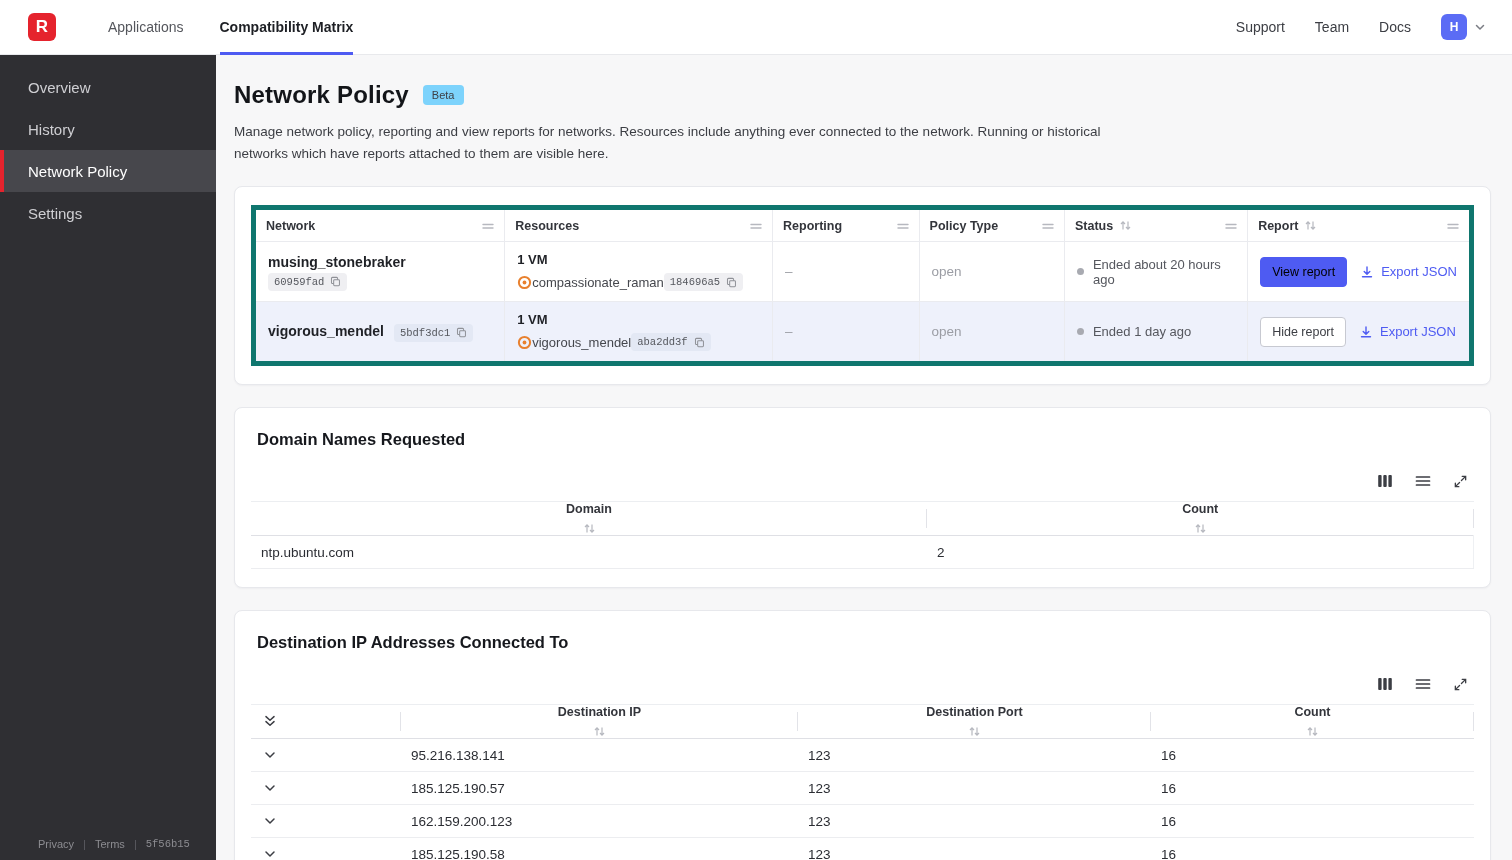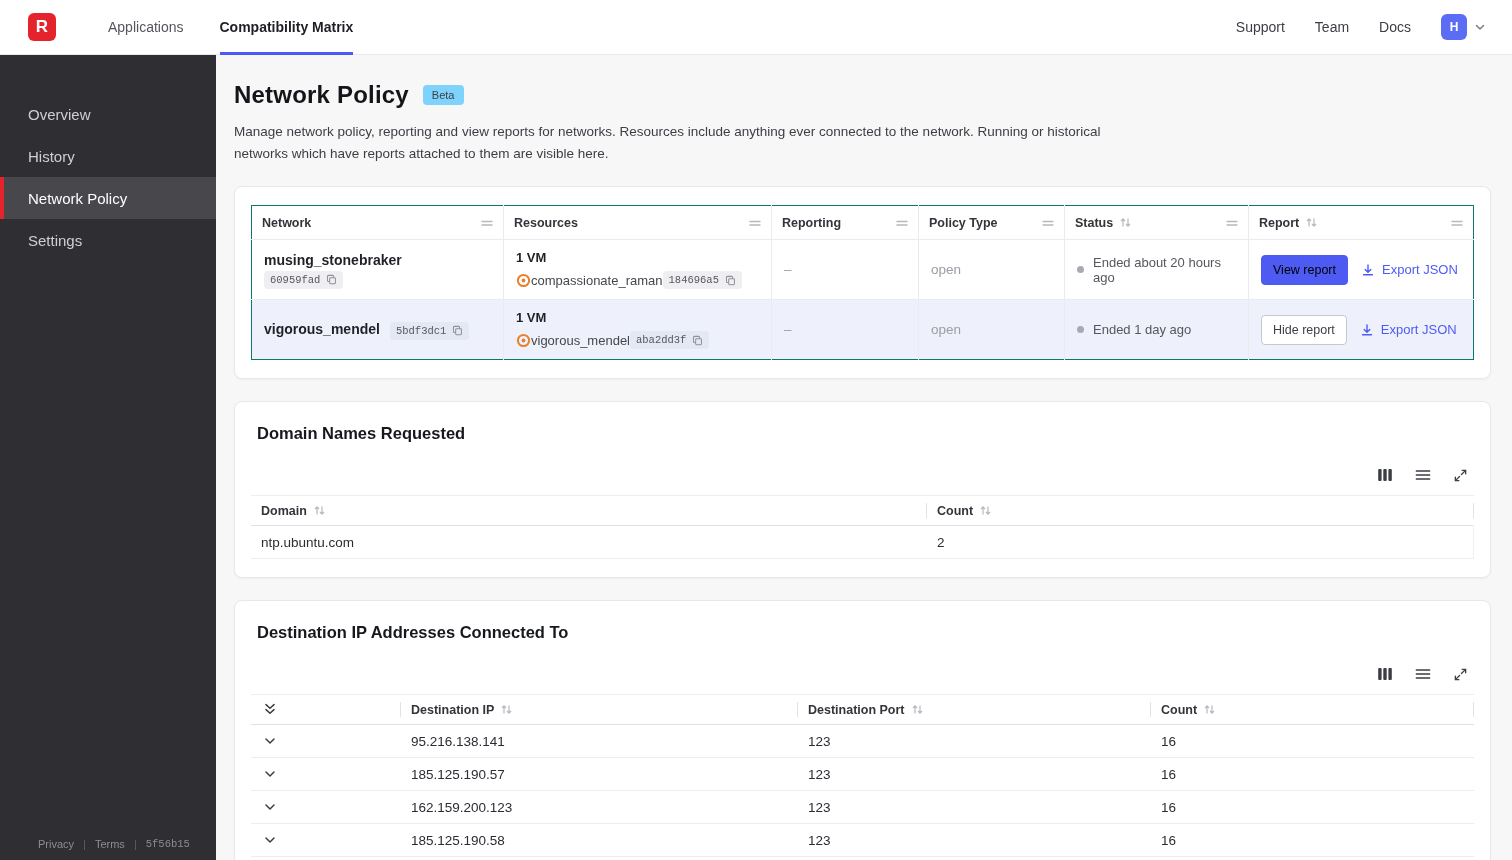--- a/index.html
+++ b/index.html
@@ -17,21 +17,21 @@
   .tab.active { color:#1d1f24; font-weight:700; }
   .tab.active::after { content:''; position:absolute; left:0; right:0; bottom:0; height:3px; background:var(--accent,#4e5bf2); }
   .tb-right { display:flex; align-items:center; gap:30px; }
   .tb-link { font-size:14px; color:#3c3e44; cursor:pointer; white-space:nowrap; }
   .avatar-wrap { display:flex; align-items:center; gap:7px; cursor:pointer; }
   .avatar { width:26px; height:26px; border-radius:6px; background:var(--avatar,#5b6cf5);
     color:#fff; font-size:12px; font-weight:700; display:flex; align-items:center; justify-content:center; }
 
   
   .shell { display:flex; height:805px; }
-  .sidebar { width:216px; background:var(--sidebar-bg,#2f2f33); position:relative; padding-top:38px; flex-shrink:0; }
+  .sidebar { width:216px; background:var(--sidebar-bg,#2f2f33); position:relative; padding-top:11px; flex-shrink:0; }
   .side-item { height:42px; display:flex; align-items:center; padding-left:28px;
     color:#cfcfd3; font-size:15px; cursor:pointer; }
   .side-item.active { background:var(--sidebar-active,#47474c); color:#fff;
     border-left:4px solid var(--brand-red,#e5232d); padding-left:24px; }
   .side-footer { position:absolute; bottom:10px; left:38px; display:flex; align-items:center; gap:9px;
     font-size:11px; color:#8c8c91; }
   .side-footer .sep { color:#5d5d62; }
   .side-footer .ver { font-family:"Liberation Mono", monospace; font-size:10.5px; }
 
   .main { flex:1; height:805px; overflow:hidden; padding:26px 21px 0 18px; }
@@ -44,21 +44,21 @@
   .page-desc { margin-top:12px; max-width:880px; font-size:13.5px; line-height:1.6; color:#3c3e44; }
 
   
   .card { background:#fff; border:1px solid #e7e8ec; border-radius:8px;
     box-shadow:0 1px 2px rgba(16,24,40,.04); margin-top:22px; padding:18px 16px; }
   .card-title { font-size:16.5px; font-weight:700; color:#16181d; padding:4px 6px 0; }
   .toolbar { display:flex; justify-content:flex-end; align-items:center; gap:22px; margin:24px 6px 12px 0; }
   .tool { cursor:pointer; display:flex; align-items:center; }
 
   
-  .net-table { width:100%; border-collapse:collapse; border:1px solid #0f766e; }
+  .net-table { width:100%; border-collapse:collapse; border:5px solid #0f766e; }
   .net-table th { height:34px; text-align:left; padding:0 10px; font-size:12.5px; color:#33353b; cursor:pointer; }
   .net-table th .hdr { display:flex; align-items:center; gap:6px; }
   .net-table th .grow { flex:1; }
   .net-table td { padding:10px 12px; vertical-align:middle; }
   .net-table th + th, .net-table td + td { border-left:1px solid #eaebef; }
   .net-table tbody tr { border-top:1px solid #eaebef; height:54px; }
   .net-table tbody tr.selected { background:var(--row-highlight,#eef1fb); }
   .net-name { font-weight:700; font-size:14px; color:#1f2126; margin-right:10px; }
   .pill { display:inline-flex; align-items:center; gap:6px; background:#efeff2; border-radius:4px;
     padding:3px 6px; font-family:"Liberation Mono", monospace; font-size:10.5px; color:#55575d; white-space:nowrap; }
@@ -75,21 +75,21 @@
   .btn-outline { background:#fff; color:#3c3e44; border:1px solid #c7c9d1; }
   .export { display:inline-flex; align-items:center; gap:7px; color:var(--accent,#4e5bf2);
     font-size:13px; cursor:pointer; white-space:nowrap; }
 
   
   .data-table { width:100%; border-collapse:collapse; }
   .data-table thead tr { border-top:1px solid #eceef1; border-bottom:1px solid #dfe0e5; }
   .data-table th { height:30px; text-align:left; padding:0 10px; font-size:12.5px; color:#33353b;
     position:relative; cursor:pointer; }
   .data-table th::after { content:''; position:absolute; right:0; top:7px; bottom:7px; width:1px; background:#e2e3e8; }
-  .data-table th .hdr { display:flex; align-items:center; gap:6px; }
+  .data-table th .hdr { display:flex; align-items:center; gap:6px;flex-direction:column; }
   .data-table td { height:33px; padding:0 10px; font-size:13.5px; color:#2b2d33;
     border-bottom:1px solid #ecedf0; }
   .domains-table td + td, .domains-table td:last-child { border-right:1px solid #eef0f3; }
   .exp-col { width:150px; }
   .chev-btn { display:inline-flex; cursor:pointer; padding:2px; }
 </style>
 </head>
 <body>
 
 <header class="topbar">

